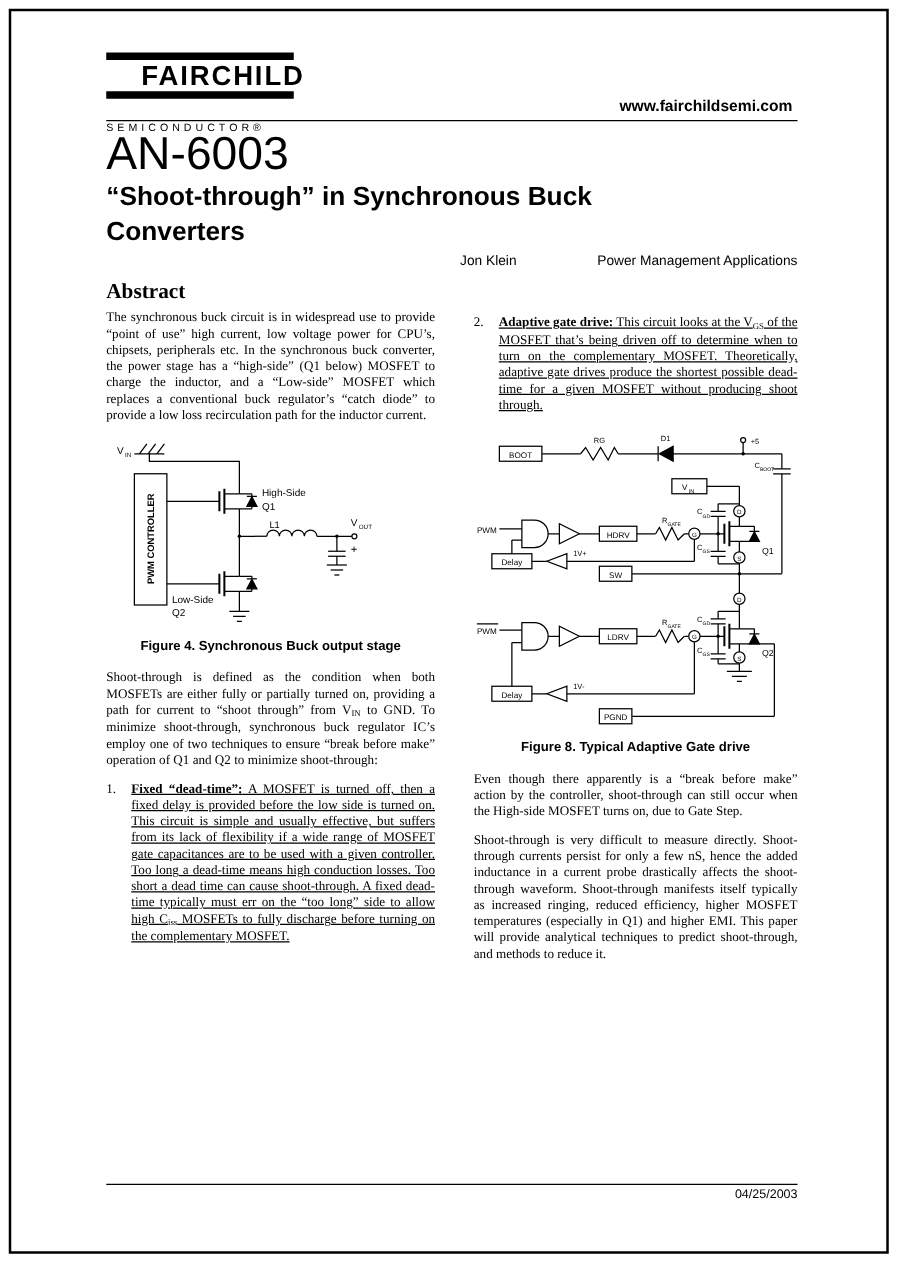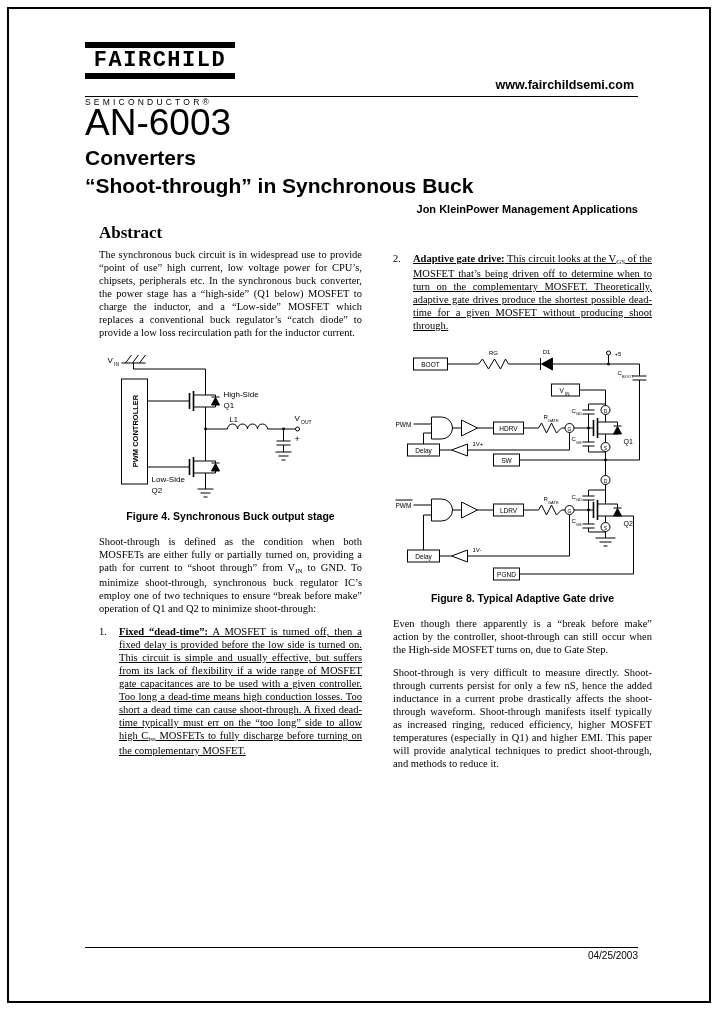--- a/index.html
+++ b/index.html
@@ -2,34 +2,34 @@
 <html><head>
 <meta charset="utf-8">
 <style>
   html,body { margin:0; padding:0; background:#ffffff; }
   .page { position:relative; width:720px; height:1012px; background:#fff; color:#000;
           font-family:"Liberation Serif", serif; overflow:hidden; }
   .frame { position:absolute; left:7px; top:7px; width:704px; height:996px;
            border:2px solid #000; box-sizing:border-box; }
   .logo { position:absolute; left:85px; top:42px; width:150px; }
   .logo-bar { height:6px; background:#000; }
-  .logo-text { font-family:Liberation Mono, monospace; font-weight:bold; font-size:22px;
-               letter-spacing:1.5px; line-height:25px; text-align:center; }
+  .logo-text { font-family:Liberation Sans, sans-serif; font-weight:bold; font-size:22px;
+               letter-spacing:1.5px; line-height:25px; text-align:left;margin-left:28px; }
   .logo-sub { font-family:"Liberation Sans", sans-serif; font-size:8.5px; letter-spacing:3.2px; margin-top:18px; }
   .website { position:absolute; top:78px; right:86px; font-family:"Liberation Sans", sans-serif;
              font-weight:bold; font-size:12.5px; }
   .header-rule { position:absolute; top:96px; left:85px; right:82px; border-top:1.5px solid #000; }
   .doc-number { position:absolute; top:102px; left:85px; font-family:"Liberation Sans", sans-serif;
                 font-weight:normal; font-size:37px; }
   .doc-title { position:absolute; top:144px; left:85px; font-family:"Liberation Sans", sans-serif;
                font-weight:bold; font-size:21px; line-height:28px; }
   .author-line { position:absolute; top:203px; left:368px; right:82px; display:flex;
-                 justify-content:flex-end; font-family:"Liberation Sans", sans-serif;
-                 font-weight:bold; font-size:11px; }
-  .col { position:absolute; font-size:10.5px; line-height:13px;margin-left:14px; }
+                 justify-content:space-between; font-family:"Liberation Sans", sans-serif;
+                 font-weight:normal; font-size:11px; }
+  .col { position:absolute; font-size:10.5px; line-height:13px; }
   .col-left  { left:85px;  top:226px; width:263px; }
   .col-right { left:379px; top:252px; width:259px; }
   .col h2 { font-size:17px; margin:0 0 9px 0; font-weight:bold; }
   .col p { margin:0 0 10px 0; text-align:justify; }
   .sub { font-size:7px; position:relative; top:1.5px; }
   .b { font-weight:bold; }
   .li { display:flex; margin:0 0 10px 0; }
   .li-num { width:20px; flex:none; }
   .li-body { flex:1; text-align:justify;text-decoration:underline; }
   .figure { text-align:center; margin:2px 0 12px 0; }
@@ -54,22 +54,22 @@
     <div class="logo-bar"></div>
     <div class="logo-text">FAIRCHILD</div>
     <div class="logo-bar"></div>
     <div class="logo-sub">SEMICONDUCTOR®</div>
   </div>
   <div class="website">www.fairchildsemi.com</div>
   <div class="header-rule"></div>
 
   <div class="doc-number">AN-6003</div>
   <div class="doc-title">
+    <div>“Shoot-through” in Synchronous Buck</div>
     <div>Converters</div>
-    <div>“Shoot-through” in Synchronous Buck</div>
   </div>
   <div class="author-line">
     <span>Jon Klein</span>
     <span>Power Management Applications</span>
   </div>
 
   <div class="col col-left">
     <h2>Abstract</h2>
     <p><span>The synchronous buck circuit is in widespread use to provide “point of use” high current, low voltage power for CPU’s, chipsets, peripherals etc.  In the synchronous buck converter, the power stage has a “high-side” (Q1 below) MOSFET to charge the inductor, and a “Low-side” MOSFET which replaces a conventional buck regulator’s “catch diode” to provide a low loss recirculation path for the inductor current.</span></p>
 

